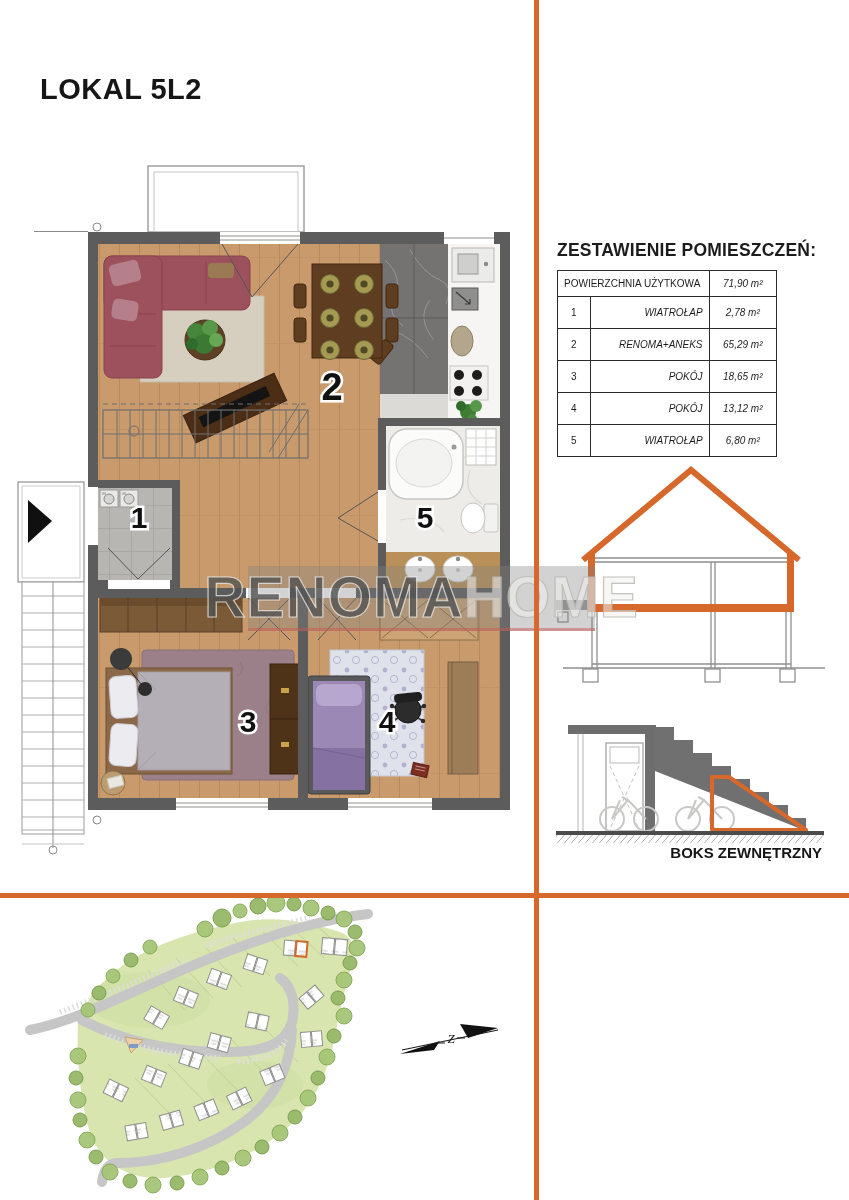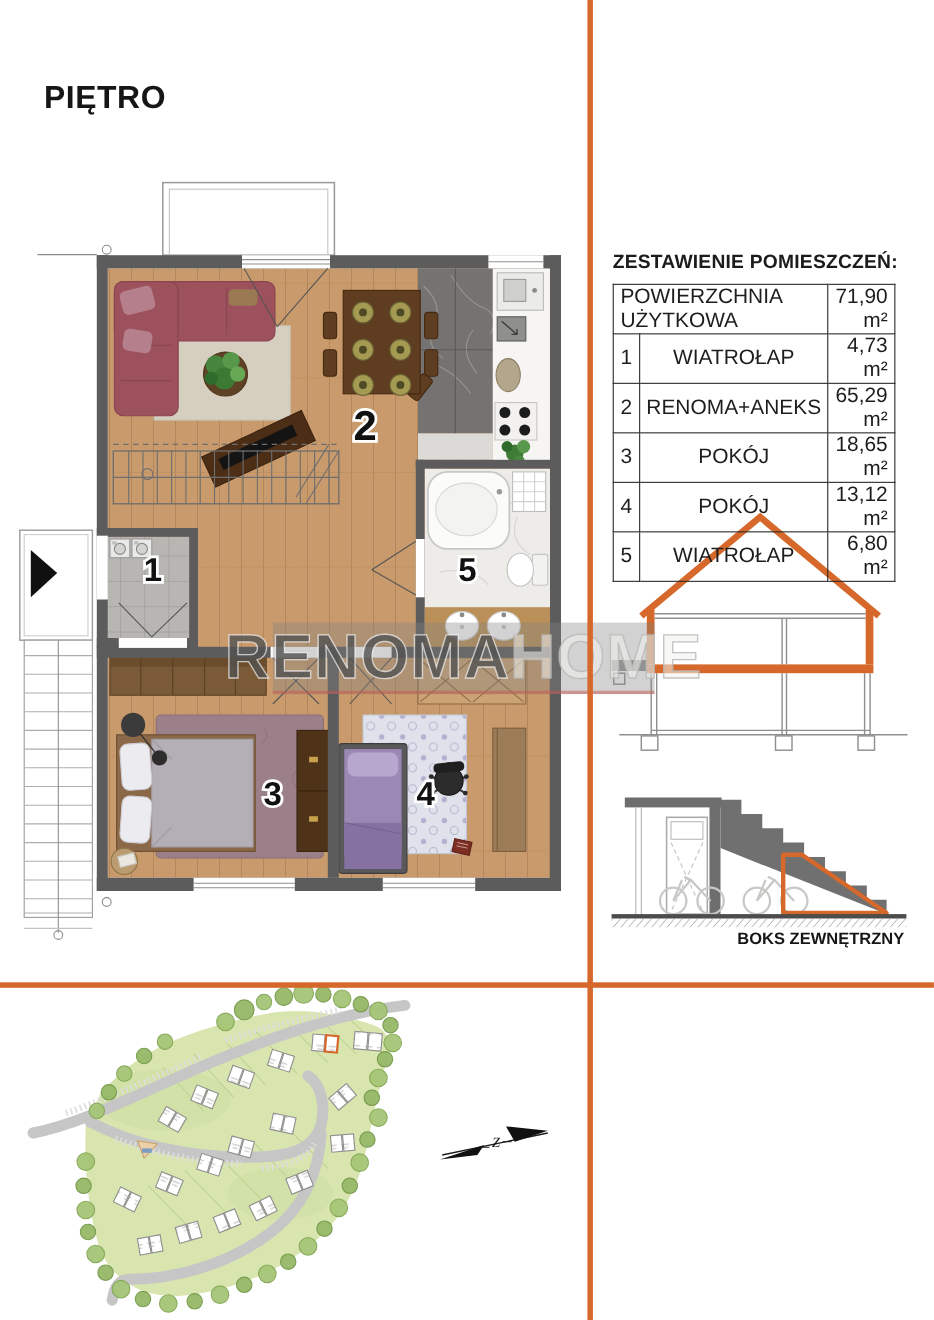--- a/index.html
+++ b/index.html
@@ -7,46 +7,46 @@
         font-family:"Liberation Sans",sans-serif;}
   .abs{position:absolute;}
   
   .title{left:40px;top:72px;font-size:29px;font-weight:bold;color:#161616;
          line-height:35px;letter-spacing:.5px;z-index:3;}
   
   .v-div{left:534px;top:0;width:5px;height:1200px;background:#d5682a;z-index:6;}
   .h-div{left:0;top:893px;width:849px;height:5px;background:#d5682a;z-index:6;}
   
   .panel{left:557px;top:224px;width:278px;z-index:3;}
-  .theading{font-size:17.5px;font-weight:bold;color:#1c1c1c;margin:4px 0 9px 0;letter-spacing:.2px;}
-  table.rooms{border-collapse:collapse;width:220px;font-size:19px;color:#1d1d1d;}
+  .theading{font-size:17.5px;font-weight:bold;color:#1c1c1c;margin:16px 0 9px 0;letter-spacing:.2px;}
+  table.rooms{border-collapse:collapse;width:220px;font-size:10px;color:#1d1d1d;}
   table.rooms td{border:1.4px solid #2b2b2b;padding:0 6px;height:31px;}
   table.rooms tr.row-total td{height:25px;}
   td.tn{width:38px;text-align:center;}
-  td.tname{width:134px;text-align:center;}
-  td.tarea{width:92px;text-align:right;}
+  td.tname{width:134px;text-align:right;font-style:italic;}
+  td.tarea{width:92px;text-align:center;font-style:italic;}
   td.tlabel{padding-left:5px;}
   
   .wm-band{left:248px;top:566px;width:347px;height:62px;z-index:4;
            background:rgba(130,130,130,.36);border-bottom:3px solid rgba(200,88,78,.5);
            display:flex;align-items:center;justify-content:center;}
   .wm-text{font-size:57px;font-weight:bold;letter-spacing:1px;line-height:1;white-space:nowrap;}
   .wm-a{color:rgba(82,82,82,.80);-webkit-text-stroke:1.2px rgba(255,255,255,.65);}
   .wm-b{color:rgba(240,240,237,.55);-webkit-text-stroke:1.2px rgba(185,185,182,.85);}
   
   text.rn{fill:#111;stroke:#fff;stroke-width:5px;paint-order:stroke;font-weight:bold;
           text-anchor:middle;font-family:"Liberation Sans",sans-serif;}
 </style>
 </head>
 <body>
 
 <div class="page">
 
   <div class="abs title">
-    <div>PIĘTRO</div>
+    <div>LOKAL 5L2</div>
   </div>
 
   <svg class="abs" style="left:0;top:0;z-index:1" width="536" height="895" viewBox="0 0 536 895">
     <defs>
       <pattern id="wood" width="20" height="86" patternUnits="userSpaceOnUse">
         <rect width="20" height="86" fill="#c99b6c"></rect>
         <line x1="19.6" y1="0" x2="19.6" y2="86" stroke="#b2855a" stroke-width="0.9"></line>
         <line x1="0" y1="85.6" x2="20" y2="85.6" stroke="#bd8f60" stroke-width="0.7"></line>
         <line x1="9.8" y1="43" x2="9.8" y2="86" stroke="#c1946a" stroke-width="0.5"></line>
       </pattern>
@@ -534,21 +534,21 @@
     <div class="theading">ZESTAWIENIE POMIESZCZEŃ:</div>
     <table class="rooms">
       <tbody>
           <tr class="row-total">
         <td colspan="2" class="tlabel">POWIERZCHNIA UŻYTKOWA</td>
         <td class="tarea">71,90 m²</td>
       </tr>
       <tr>
         <td class="tn">1</td>
         <td class="tname">WIATROŁAP</td>
-        <td class="tarea">4,73 m²</td>
+        <td class="tarea">2,78 m²</td>
       </tr>
       <tr>
         <td class="tn">2</td>
         <td class="tname">RENOMA+ANEKS</td>
         <td class="tarea">65,29 m²</td>
       </tr>
       <tr>
         <td class="tn">3</td>
         <td class="tname">POKÓJ</td>
         <td class="tarea">18,65 m²</td>

